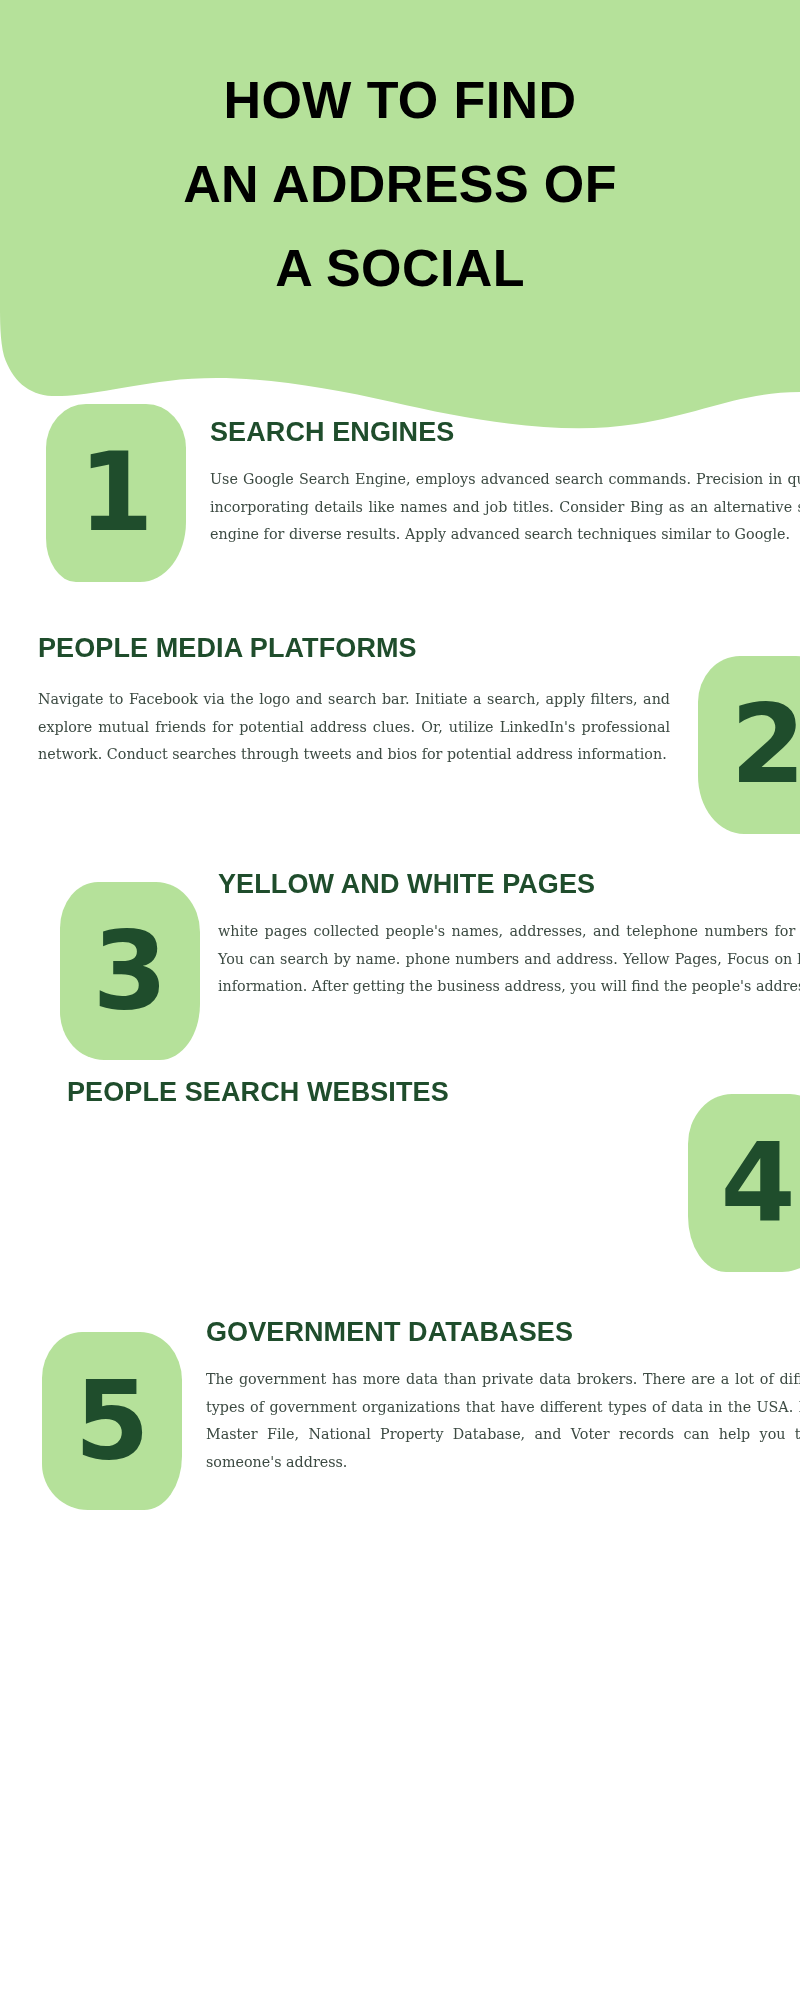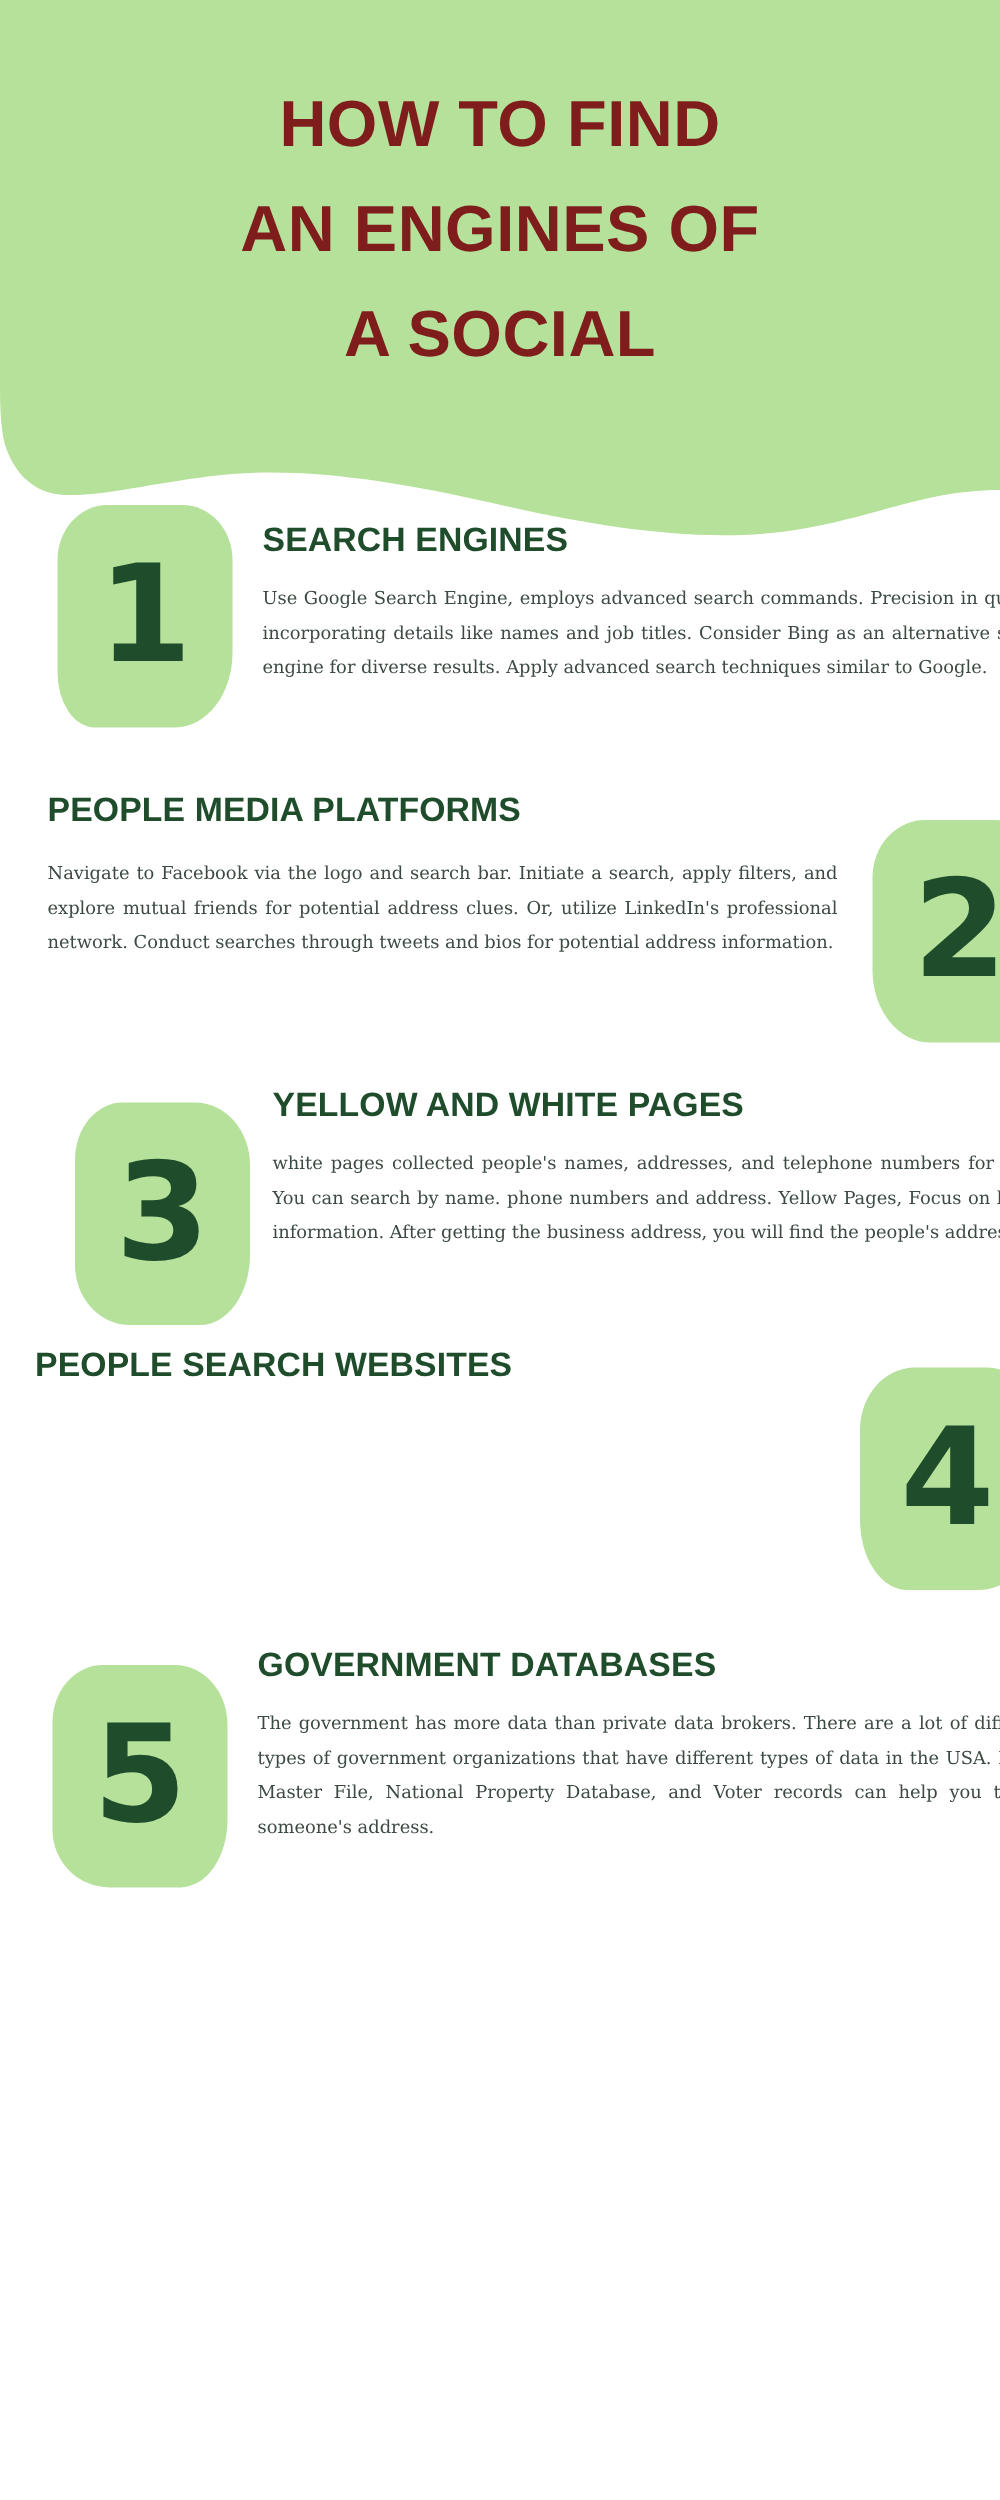--- a/index.html
+++ b/index.html
@@ -29,21 +29,21 @@
     left: 0;
     width: 800px;
     height: 440px;
   }
   .header-title {
     position: absolute;
     top: 58px;
     left: 0;
     width: 800px;
     text-align: center;
-    color: #7f1d1d;
+    color: #000000;
     font-family: "Liberation Sans", sans-serif;
     font-weight: bold;
     font-size: 52px;
     line-height: 1.62;
     letter-spacing: 0.4px;
     z-index: 3;
   }
   .header-title .tline {
     display: block;
     white-space: nowrap;
@@ -116,21 +116,21 @@
   #sec2 .badge { margin-left: 22px; margin-top: 28px; }
   #sec2 .body-col { padding-top: 6px; }
   #sec2 .sec-body { padding-right: 6px; margin-top: 22px; }
 
   #sec3 { top: 448px;  left: 0; padding-left: 60px;  padding-right: 26px; }
   #sec3 .badge { margin-right: 10px; margin-top: 34px; }
   #sec3 .body-col { padding-top: 22px; padding-left: 8px; }
 
   #sec4 { top: 672px;  left: 0; padding-left: 28px;  padding-right: 36px; }
   #sec4 .badge { margin-left: 26px; margin-top: 22px; }
-  #sec4 .body-col { padding-top: 6px; }
+  #sec4 .body-col { padding-top: 6px; margin-left: 39px; }
   #sec4 .sec-body { padding-right: 4px; }
 
   #sec5 { top: 900px;  left: 0; padding-left: 42px;  padding-right: 34px; }
   #sec5 .badge { margin-right: 12px; margin-top: 32px; }
   #sec5 .body-col { padding-top: 18px; padding-left: 12px; }
 
   .sections-wrap {
     position: absolute;
     top: 400px;
     left: 0;
@@ -146,21 +146,21 @@
     <path d="M0,0 L800,0 L800,392
              C740,392 700,414 636,424
              C560,436 470,420 392,402
              C316,385 238,372 168,381
              C120,387 82,397 52,396
              C28,395 12,380 4,356
              C0,340 0,322 0,300 Z" fill="#b5e19a"></path>
   </svg>
   <div class="header-title">
     <span class="tline">HOW TO FIND</span>
-    <span class="tline">AN ENGINES OF</span>
+    <span class="tline">AN ADDRESS OF</span>
     <span class="tline">A SOCIAL</span>
   </div>
 </div>
 
 <div class="sections-wrap">
 
   <div class="section" id="sec1">
     <div class="badge badge-1">1</div>
     <div class="body-col">
       <h2 class="sec-head">SEARCH ENGINES</h2>

